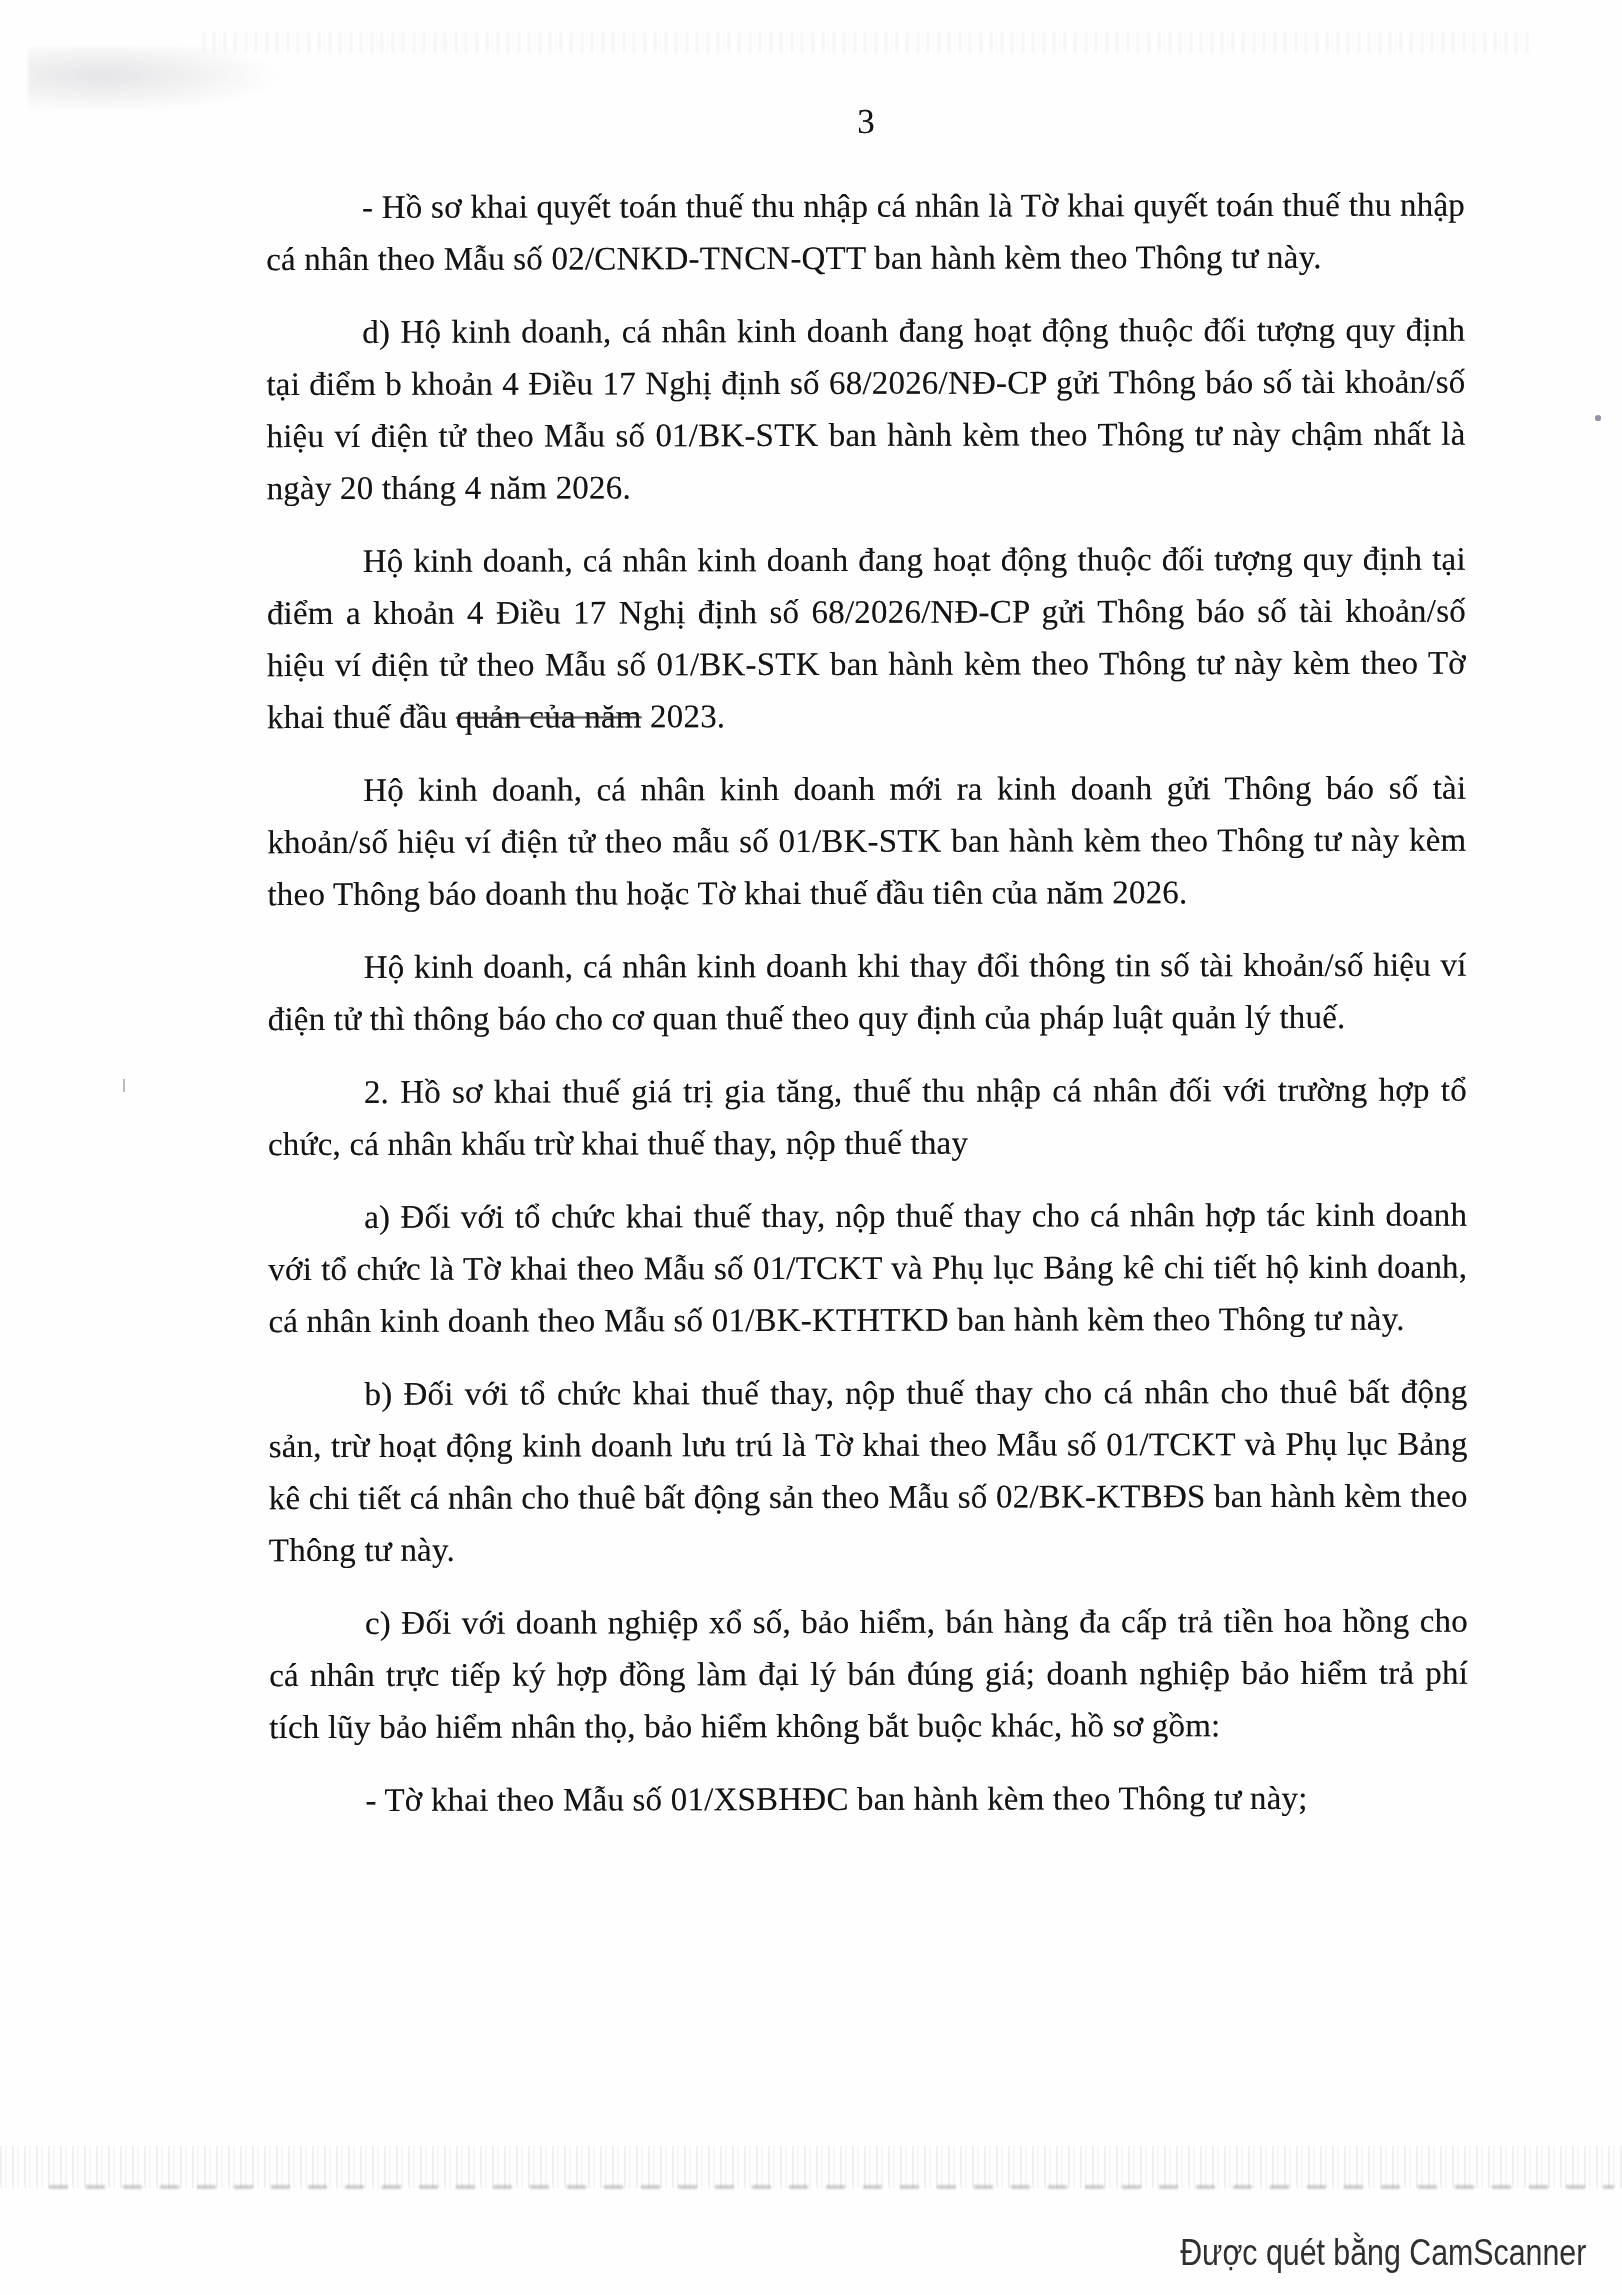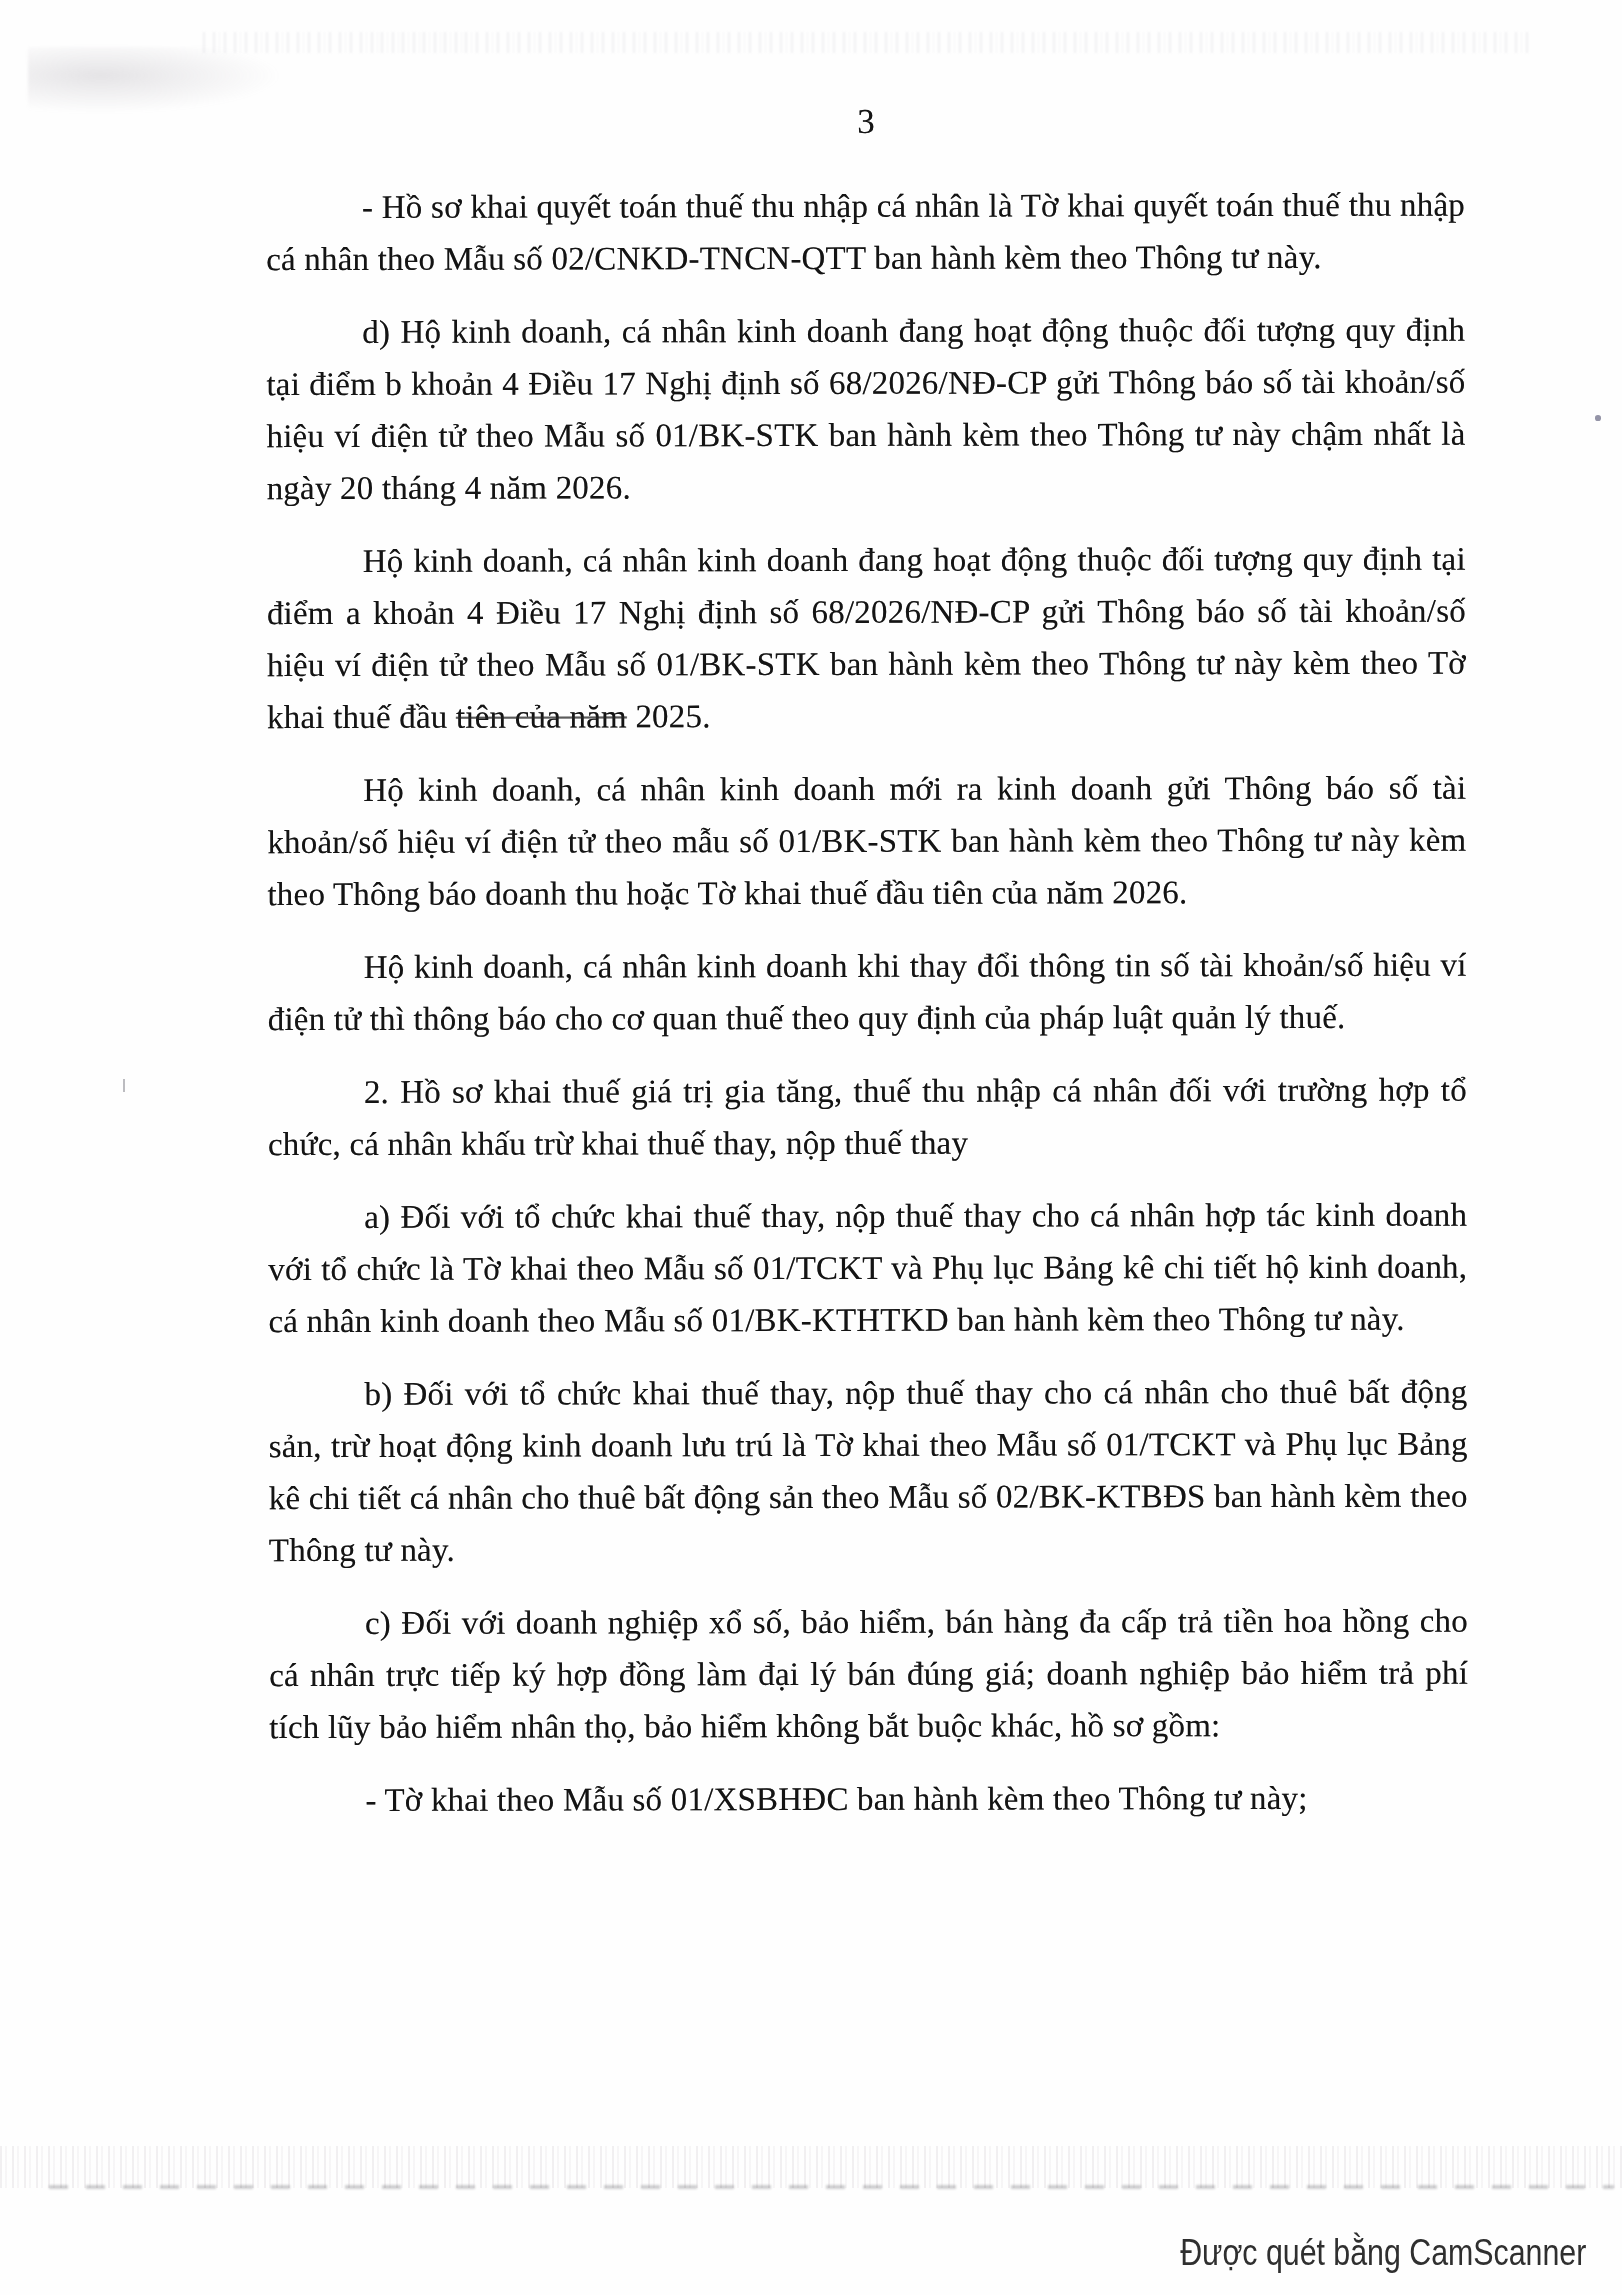--- a/index.html
+++ b/index.html
@@ -96,21 +96,21 @@
   <div class="scan-content">
 
     <div class="page-number">3</div>
 
     <div class="body-text">
 
       <p>- Hồ sơ khai quyết toán thuế thu nhập cá nhân là Tờ khai quyết toán thuế thu nhập cá nhân theo Mẫu số 02/CNKD-TNCN-QTT ban hành kèm theo Thông tư này.</p>
 
       <p>d) Hộ kinh doanh, cá nhân kinh doanh đang hoạt động thuộc đối tượng quy định tại điểm b khoản 4 Điều 17 Nghị định số 68/2026/NĐ-CP gửi Thông báo số tài khoản/số hiệu ví điện tử theo Mẫu số 01/BK-STK ban hành kèm theo Thông tư này chậm nhất là ngày 20 tháng 4 năm 2026.</p>
 
-      <p><span>Hộ kinh doanh, cá nhân kinh doanh đang hoạt động thuộc đối tượng quy định tại điểm a khoản 4 Điều 17 Nghị định số 68/2026/NĐ-CP gửi Thông báo số tài khoản/số hiệu ví điện tử theo Mẫu số 01/BK-STK ban hành kèm theo Thông tư này kèm theo Tờ khai thuế đầu </span><span class="strike">tiên của năm</span><span> 2025.</span></p>
+      <p><span>Hộ kinh doanh, cá nhân kinh doanh đang hoạt động thuộc đối tượng quy định tại điểm a khoản 4 Điều 17 Nghị định số 68/2026/NĐ-CP gửi Thông báo số tài khoản/số hiệu ví điện tử theo Mẫu số 01/BK-STK ban hành kèm theo Thông tư này kèm theo Tờ khai thuế đầu </span><span class="strike">quản của năm</span><span> 2023.</span></p>
 
       <p>Hộ kinh doanh, cá nhân kinh doanh mới ra kinh doanh gửi Thông báo số tài khoản/số hiệu ví điện tử theo mẫu số 01/BK-STK ban hành kèm theo Thông tư này kèm theo Thông báo doanh thu hoặc Tờ khai thuế đầu tiên của năm 2026.</p>
 
       <p>Hộ kinh doanh, cá nhân kinh doanh khi thay đổi thông tin số tài khoản/số hiệu ví điện tử thì thông báo cho cơ quan thuế theo quy định của pháp luật quản lý thuế.</p>
 
       <p>2. Hồ sơ khai thuế giá trị gia tăng, thuế thu nhập cá nhân đối với trường hợp tổ chức, cá nhân khấu trừ khai thuế thay, nộp thuế thay</p>
 
       <p>a) Đối với tổ chức khai thuế thay, nộp thuế thay cho cá nhân hợp tác kinh doanh với tổ chức là Tờ khai theo Mẫu số 01/TCKT và Phụ lục Bảng kê chi tiết hộ kinh doanh, cá nhân kinh doanh theo Mẫu số 01/BK-KTHTKD ban hành kèm theo Thông tư này.</p>
 
       <p>b) Đối với tổ chức khai thuế thay, nộp thuế thay cho cá nhân cho thuê bất động sản, trừ hoạt động kinh doanh lưu trú là Tờ khai theo Mẫu số 01/TCKT và Phụ lục Bảng kê chi tiết cá nhân cho thuê bất động sản theo Mẫu số 02/BK-KTBĐS ban hành kèm theo Thông tư này.</p>

